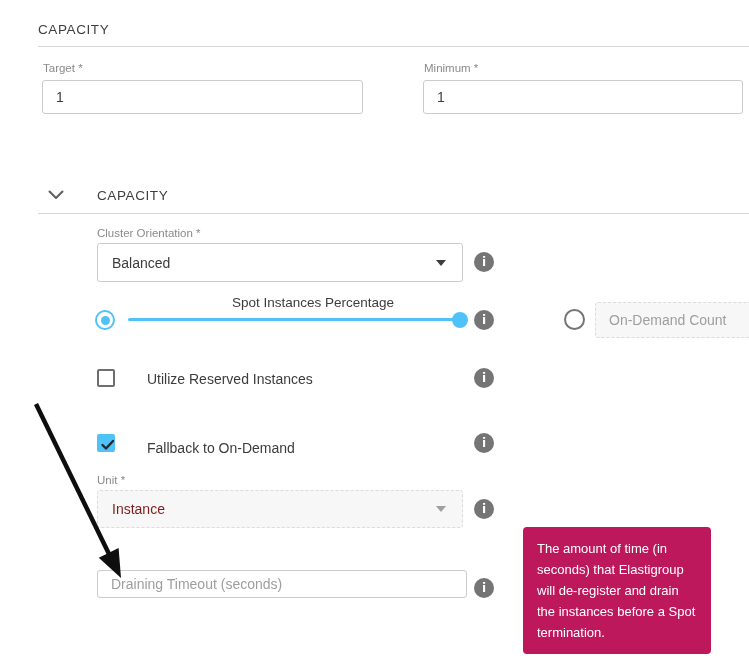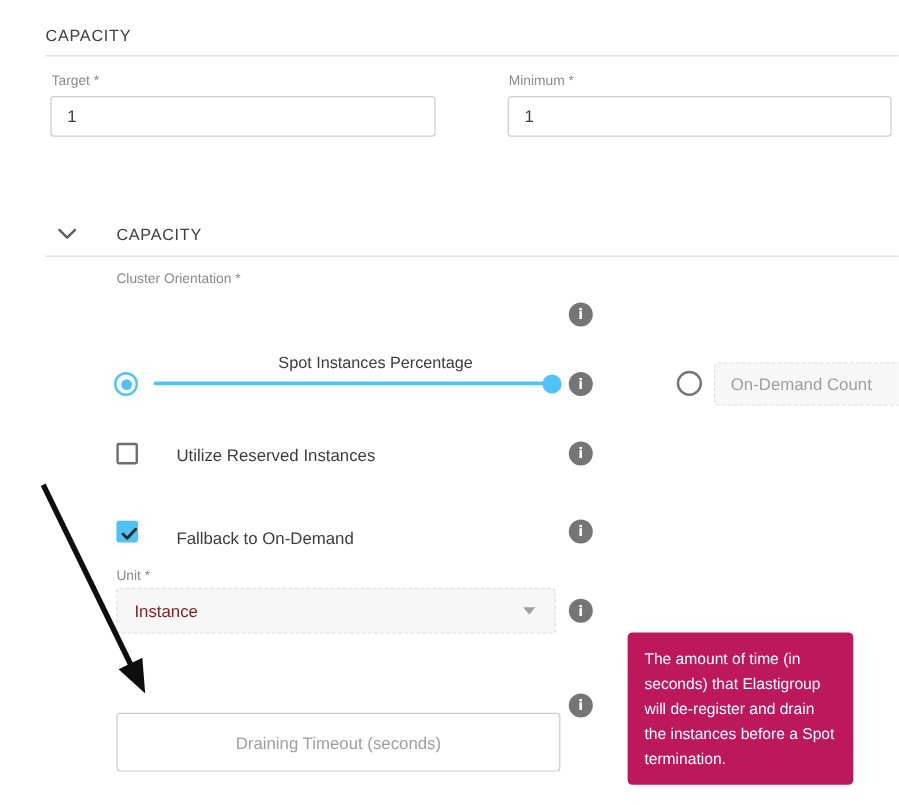--- a/index.html
+++ b/index.html
@@ -95,20 +95,24 @@
   <div class="abs field-label" style="left:424px; top:62px;">Minimum *</div>
   <input class="abs text-input" style="left: 423px; top: 80px; width: 320px; height: 34px;" value="1">
 
   <svg class="abs" style="left:48px; top:190px;" width="16" height="10" viewBox="0 0 16 10">
     <polyline points="1.5,1.5 8,8 14.5,1.5" fill="none" stroke="#5f5f5f" stroke-width="2" stroke-linecap="round" stroke-linejoin="round"></polyline>
   </svg>
   <div class="abs section-title" style="left:97px; top:188px;">CAPACITY</div>
   <div class="abs divider" style="left:38px; right:0; top:213px;"></div>
 
   <div class="abs field-label" style="left:97px; top:227px;">Cluster Orientation *</div>
+  <div class="select-box" style="left:97px; top:243px; width:366px; height:39px;">
+    <span>Balanced</span>
+    <span class="caret-down"></span>
+  </div>
   <div class="info-icon" style="left:474px; top:252px;">i</div>
 
   <div class="abs row-label" style="left:128px; top:295px; width:332px; text-align:center; font-size:13.5px;">Spot Instances Percentage</div>
   <div class="radio selected" style="left:95px; top:310px;">
       <span class="dot"></span>
     </div>
   <div class="slider-track" style="left:128px; top:318px; width:332px;"></div>
   <div class="slider-thumb" style="left:452px; top:312px;"></div>
   <div class="info-icon" style="left:474px; top:310px;">i</div>
 
@@ -127,21 +131,21 @@
   <div class="abs row-label" style="left:128px; top:440px;">Fallback to On-Demand</div>
   <div class="info-icon" style="left:474px; top:433px;">i</div>
 
   <div class="abs field-label" style="left:97px; top:474px;">Unit *</div>
   <div class="select-box disabled" style="left:97px; top:490px; width:366px; height:38px;">
     <span>Instance</span>
     <span class="caret-down gray"></span>
   </div>
   <div class="info-icon" style="left:474px; top:499px;">i</div>
 
-  <input class="abs text-input" style="left: 97px; top: 594px; width: 370px; height: 49px; text-align: center;" placeholder="Draining Timeout (seconds)">
+  <input class="abs text-input" style="left: 97px; top: 570px; width: 370px; height: 28px;" placeholder="Draining Timeout (seconds)">
   <div class="info-icon" style="left:474px; top:578px;">i</div>
 
   <div class="tooltip" style="left:523px; top:527px; width:188px;">
     <span>The amount of time (in seconds) that Elastigroup will de-register and drain the instances before a Spot termination.</span>
   </div>
 
   <svg class="arrow-svg" width="749" height="671" viewBox="0 0 749 671">
     <line x1="36" y1="404" x2="109" y2="554" stroke="#0e0e0e" stroke-width="4.5"></line>
     <polygon points="121,578 98.8,557.7 118.6,548.1" fill="#0e0e0e"></polygon>
   </svg>

